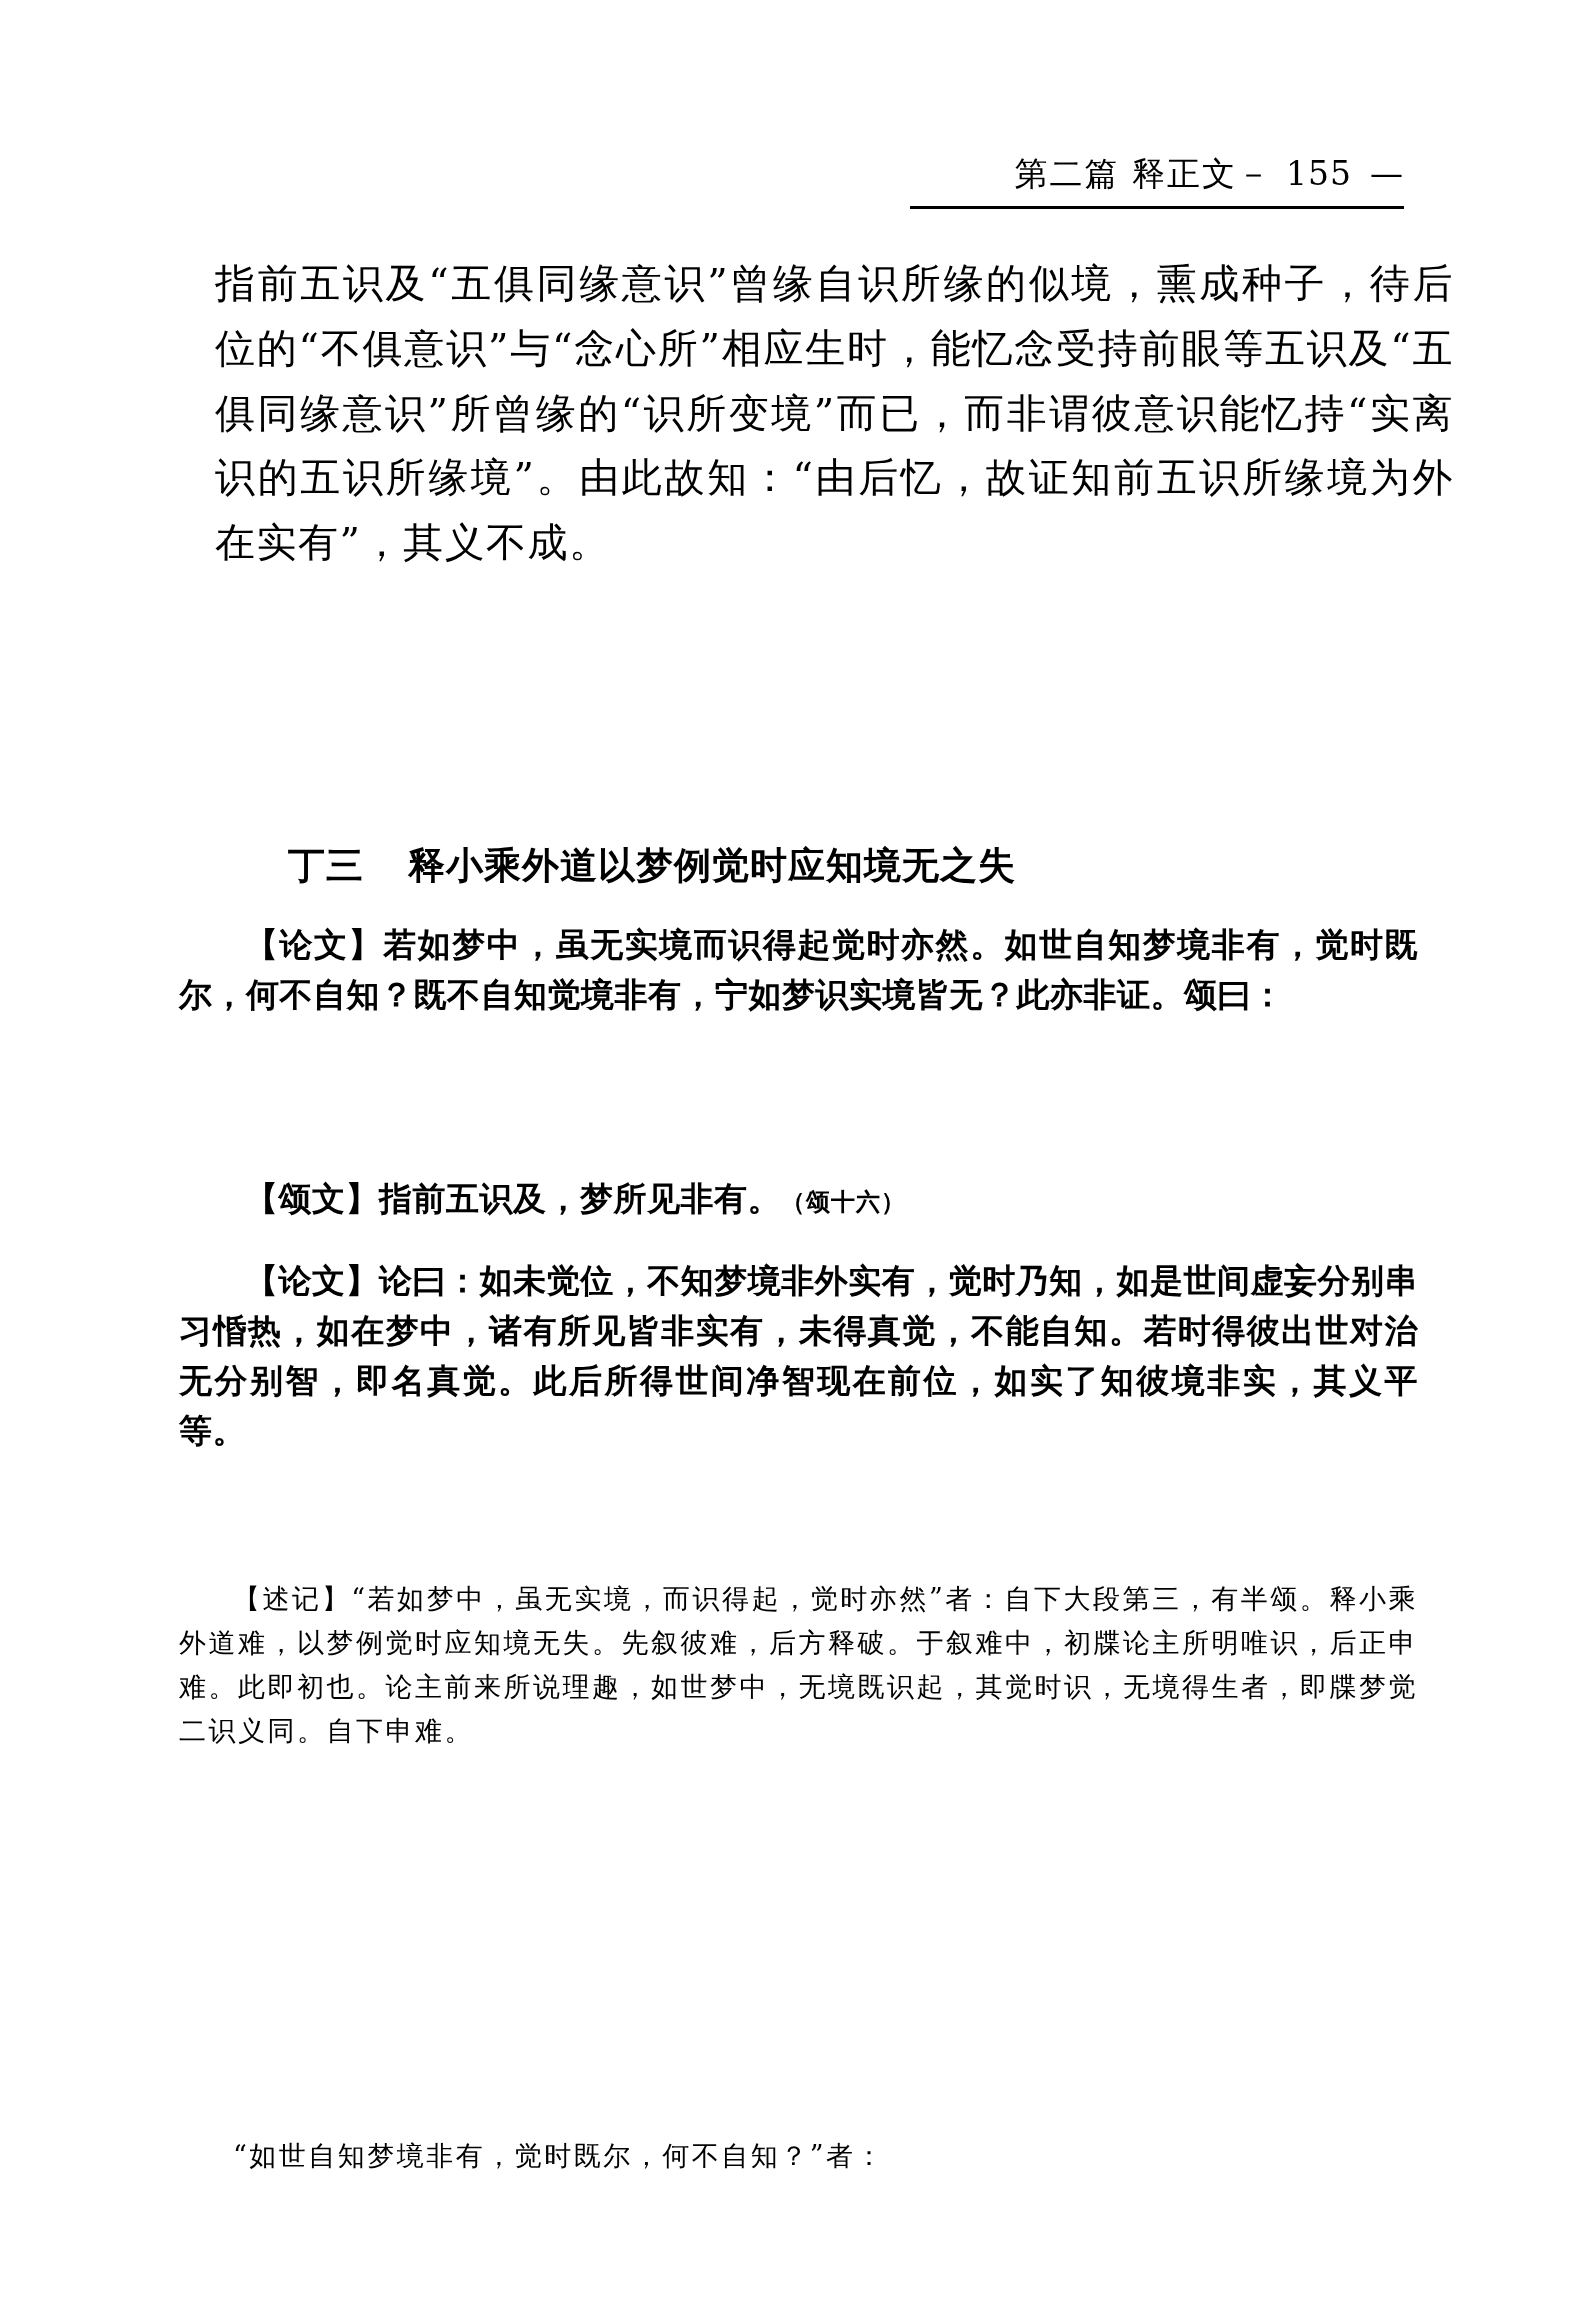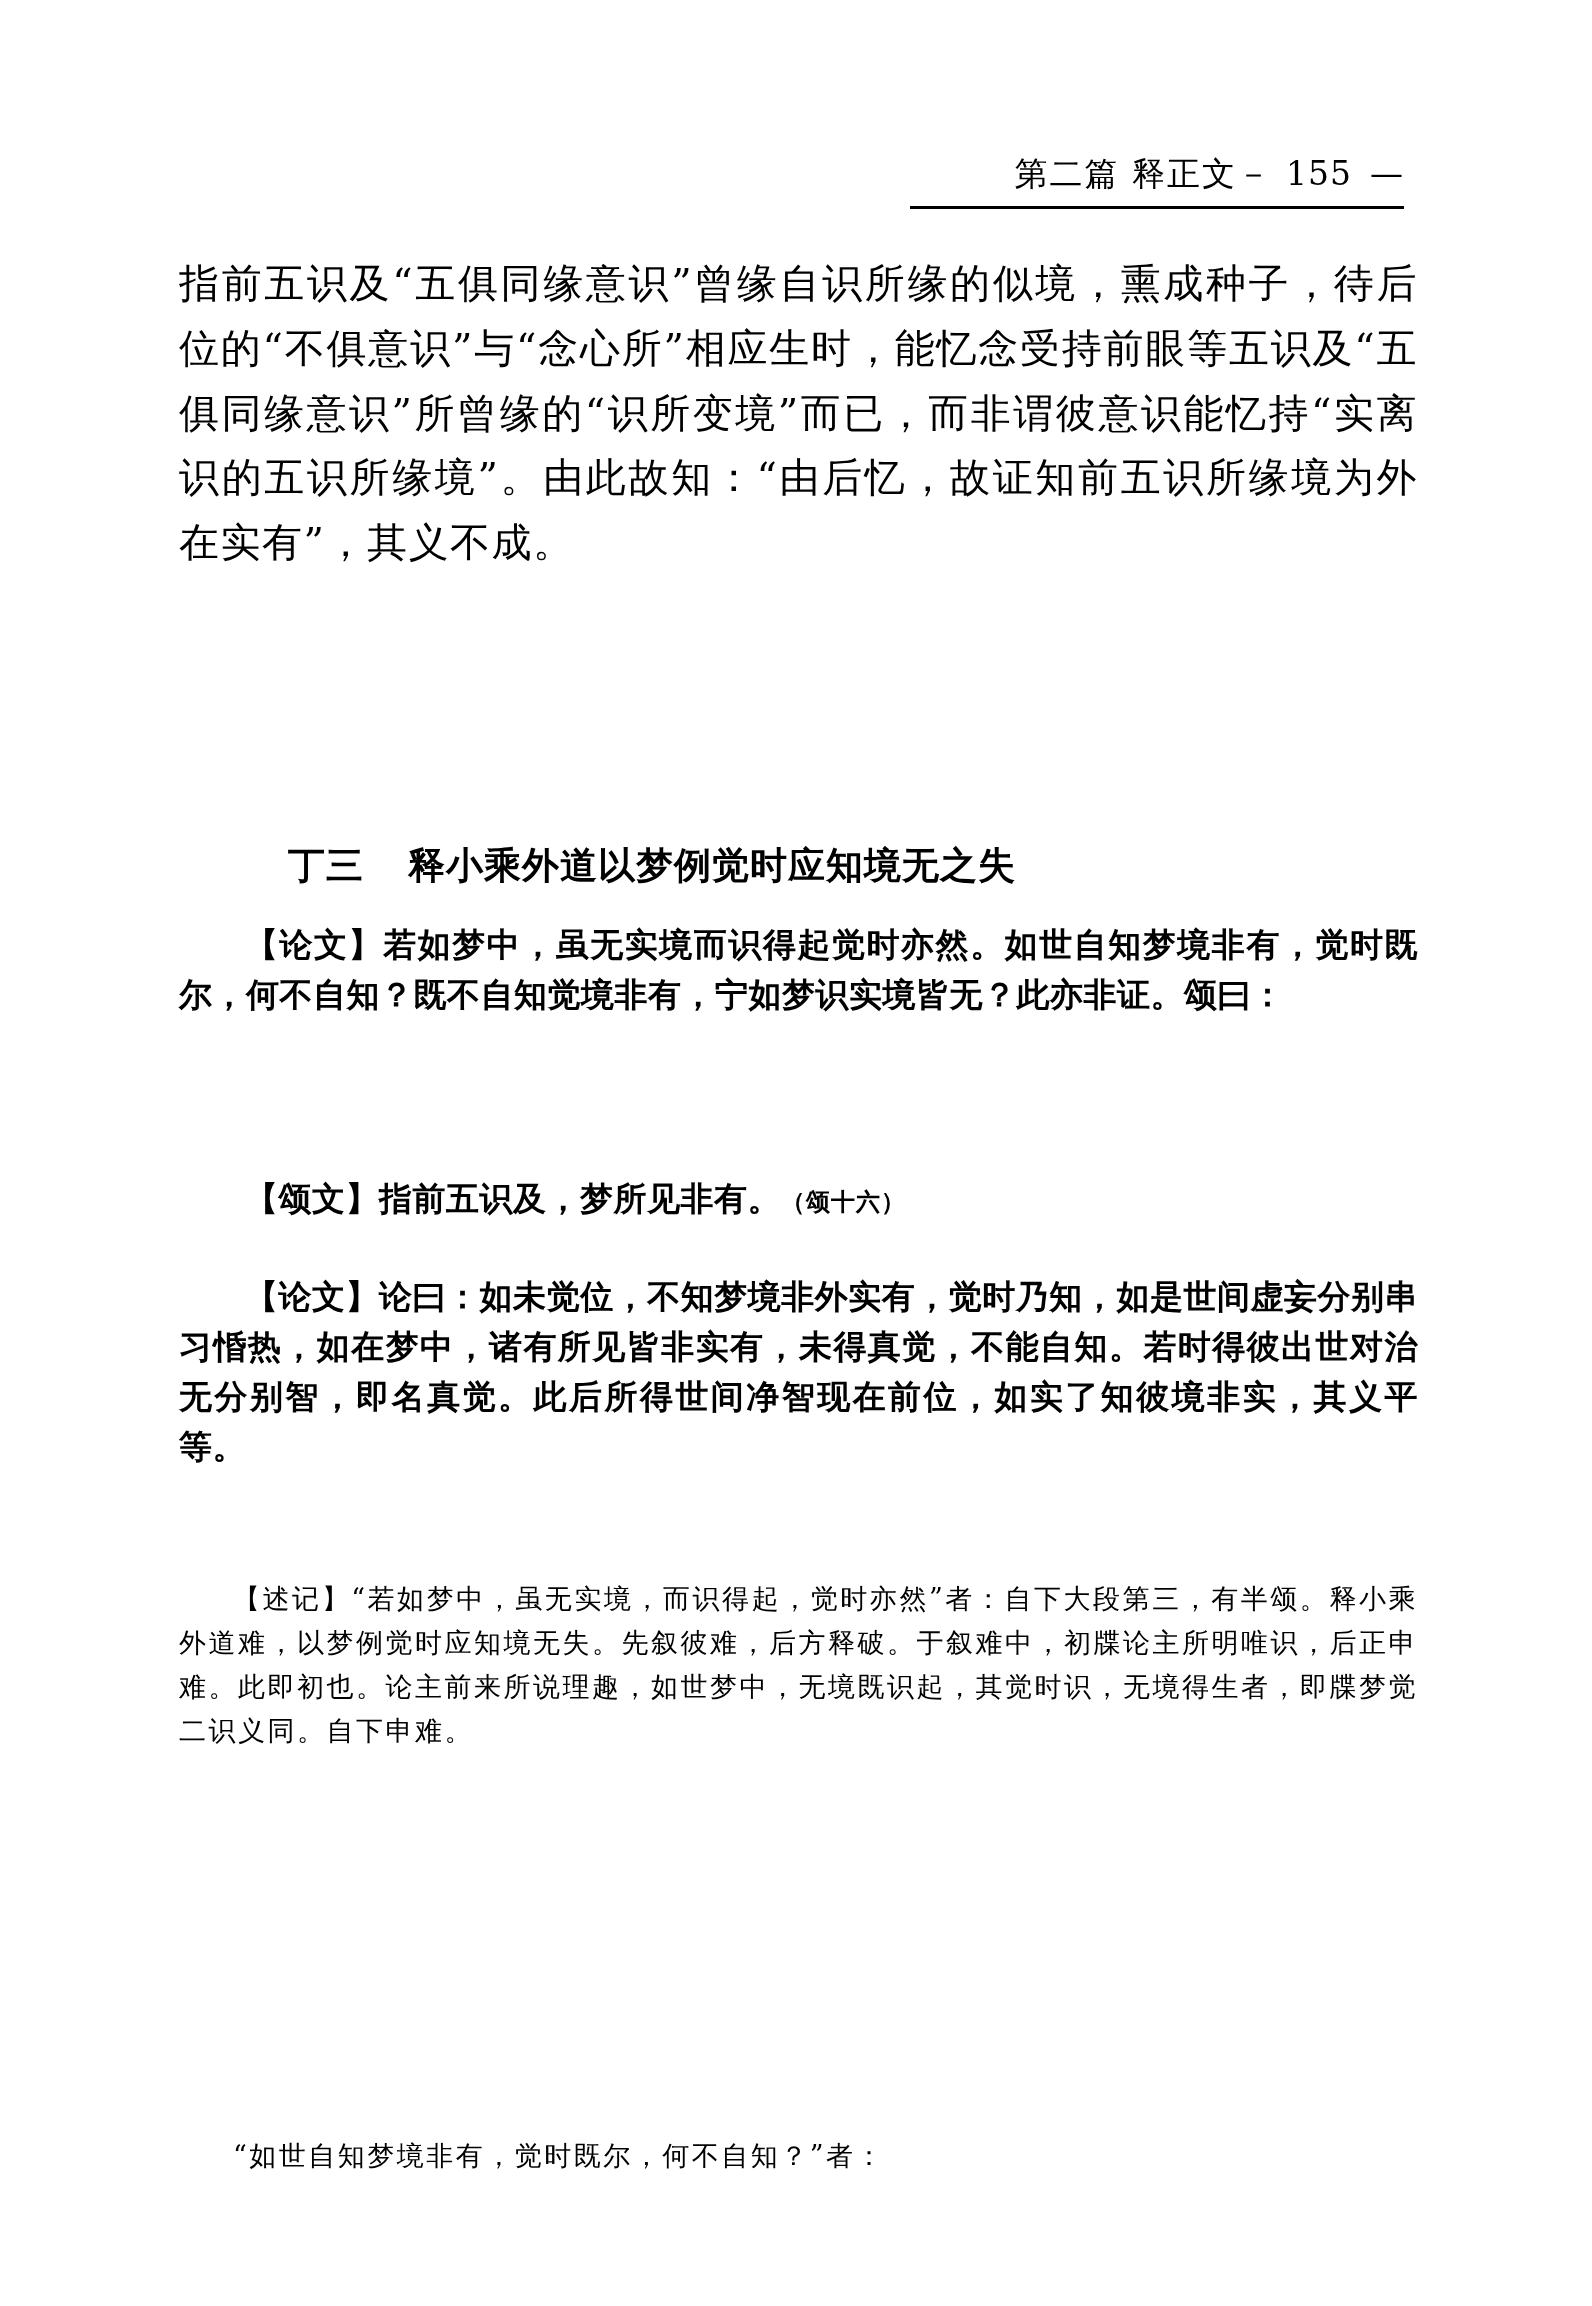--- a/index.html
+++ b/index.html
@@ -62,20 +62,21 @@
     text-align: justify;
     text-justify: inter-ideograph;
   }
 
   
   .para-serif-lg {
     font-size: 40px;
     line-height: 1.62;
     letter-spacing: 1.5px;
     font-weight: 500;
+    margin-left: 36px;
   }
 
   
   .heading {
     position: absolute;
     left: 179px;
     width: 1239px;
     font-family: "DejaVu Sans", "Liberation Sans", sans-serif;
     font-weight: bold;
     font-size: 37px;
@@ -125,21 +126,21 @@
   </div>
 
   <div class="block para-hei indent2" style="top: 920px;">
     <span>【论文】</span><span>若如梦中，虽无实境而识得起觉时亦然。如世自知梦境非有，觉时既尔，何不自知？既不自知觉境非有，宁如梦识实境皆无？此亦非证。颂曰：</span>
   </div>
 
   <div class="block para-hei indent2" style="top: 1174px;">
     <span>【颂文】</span><span>指前五识及，梦所见非有。</span><span class="small-note">（颂十六）</span>
   </div>
 
-  <div class="block para-hei indent2" style="top: 1256px; margin-top: 16px;">
+  <div class="block para-hei indent2" style="top: 1256px;">
     <span>【论文】</span><span>论曰：如未觉位，不知梦境非外实有，觉时乃知，如是世间虚妄分别串习惛热，如在梦中，诸有所见皆非实有，未得真觉，不能自知。若时得彼出世对治无分别智，即名真觉。此后所得世间净智现在前位，如实了知彼境非实，其义平等。</span>
   </div>
 
   <div class="block para-kai indent2" style="top: 1577px;">
     <span>【述记】</span><span>“若如梦中，虽无实境，而识得起，觉时亦然”者：自下大段第三，有半颂。释小乘外道难，以梦例觉时应知境无失。先叙彼难，后方释破。于叙难中，初牒论主所明唯识，后正申难。此即初也。论主前来所说理趣，如世梦中，无境既识起，其觉时识，无境得生者，即牒梦觉二识义同。自下申难。</span>
   </div>
 
   <div class="block para-kai indent2" style="top: 2134px;">
     <span>“如世自知梦境非有，觉时既尔，何不自知？”者：</span>
   </div>

